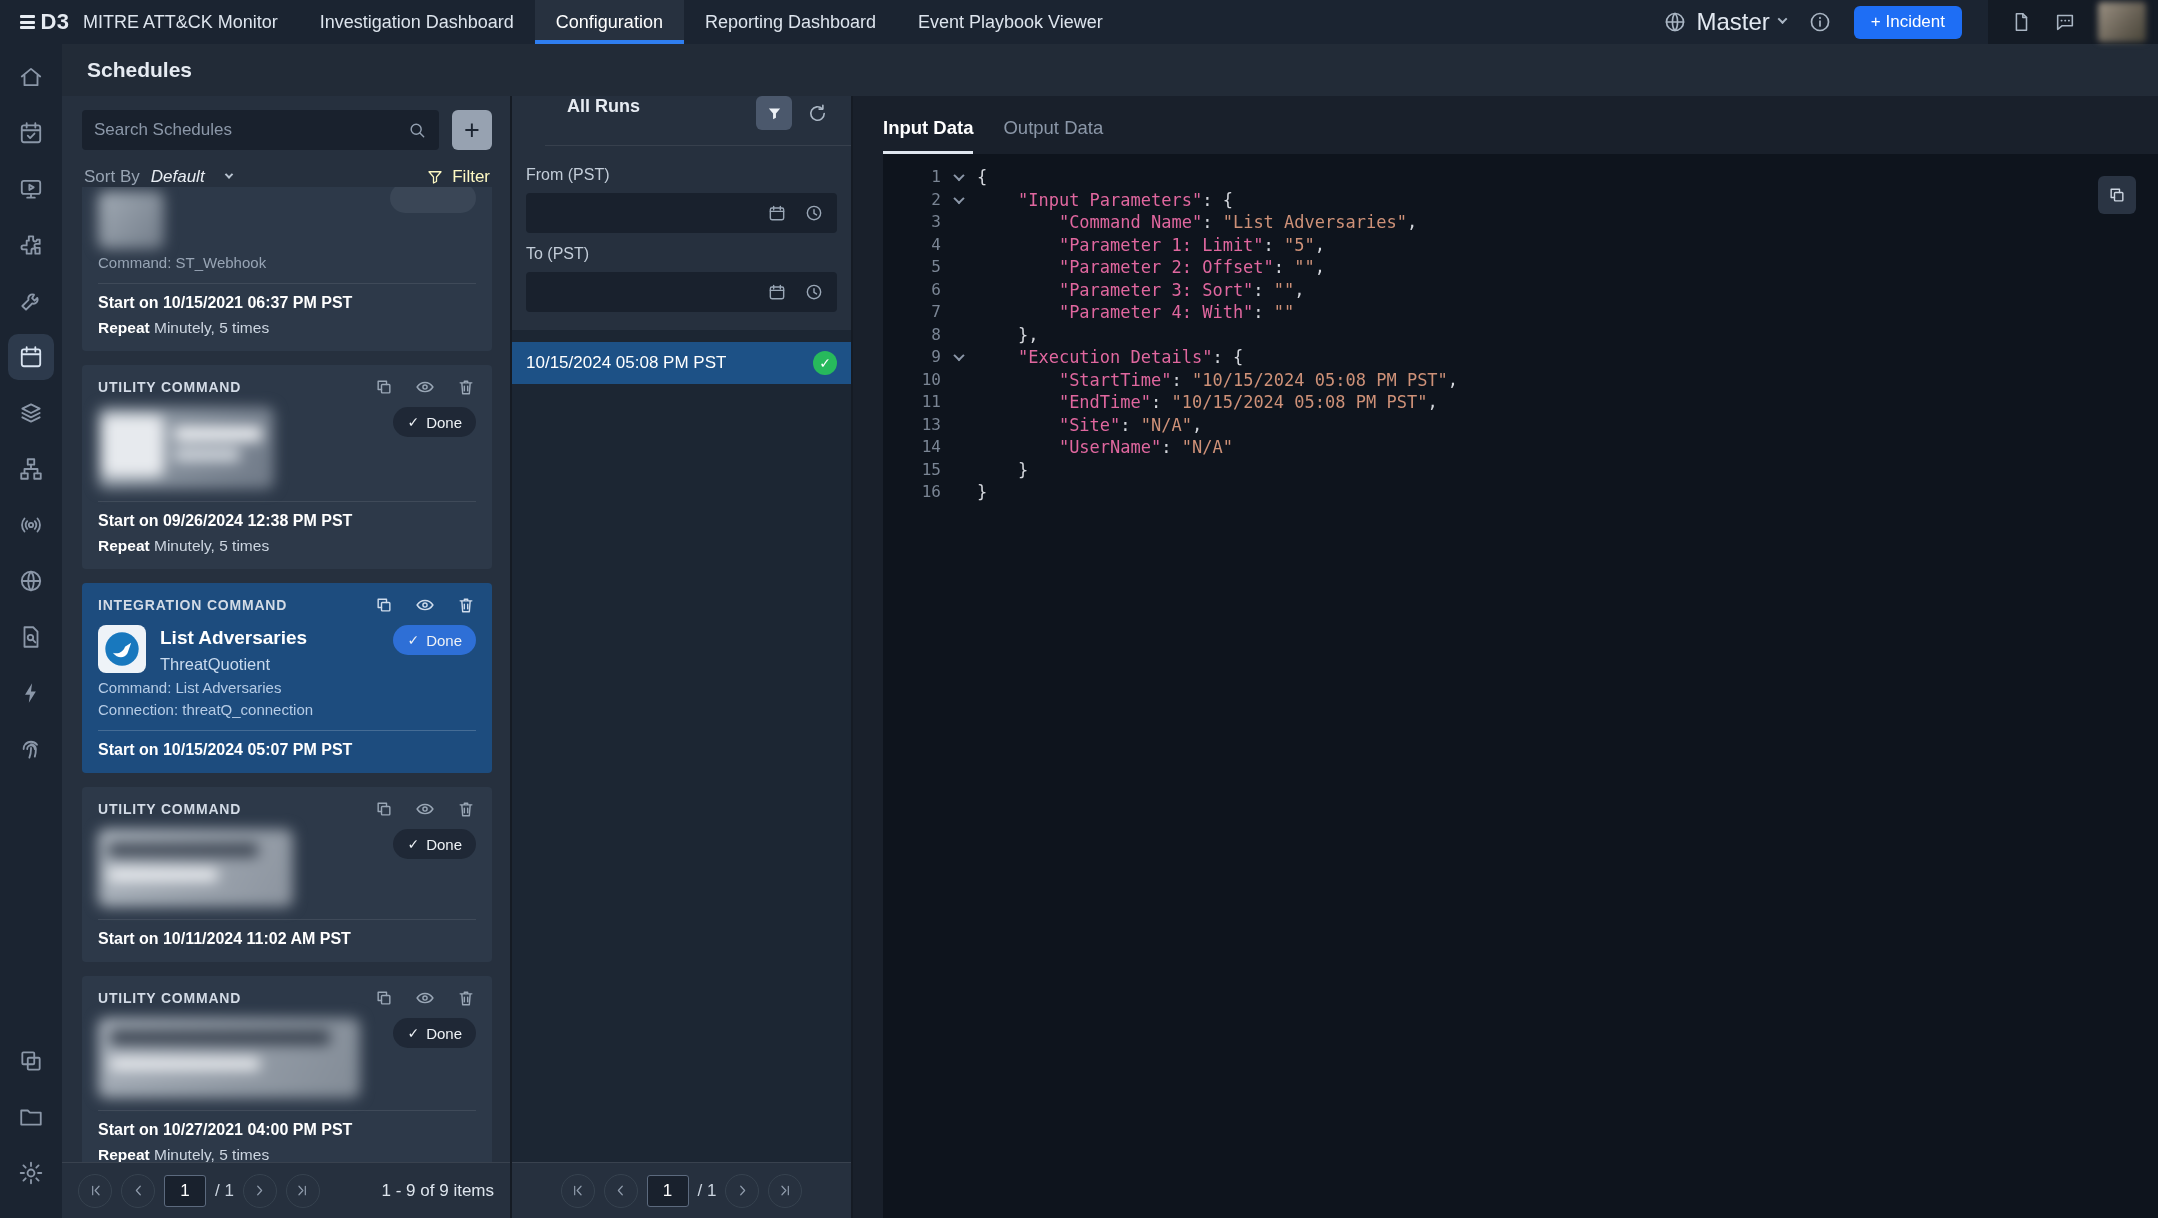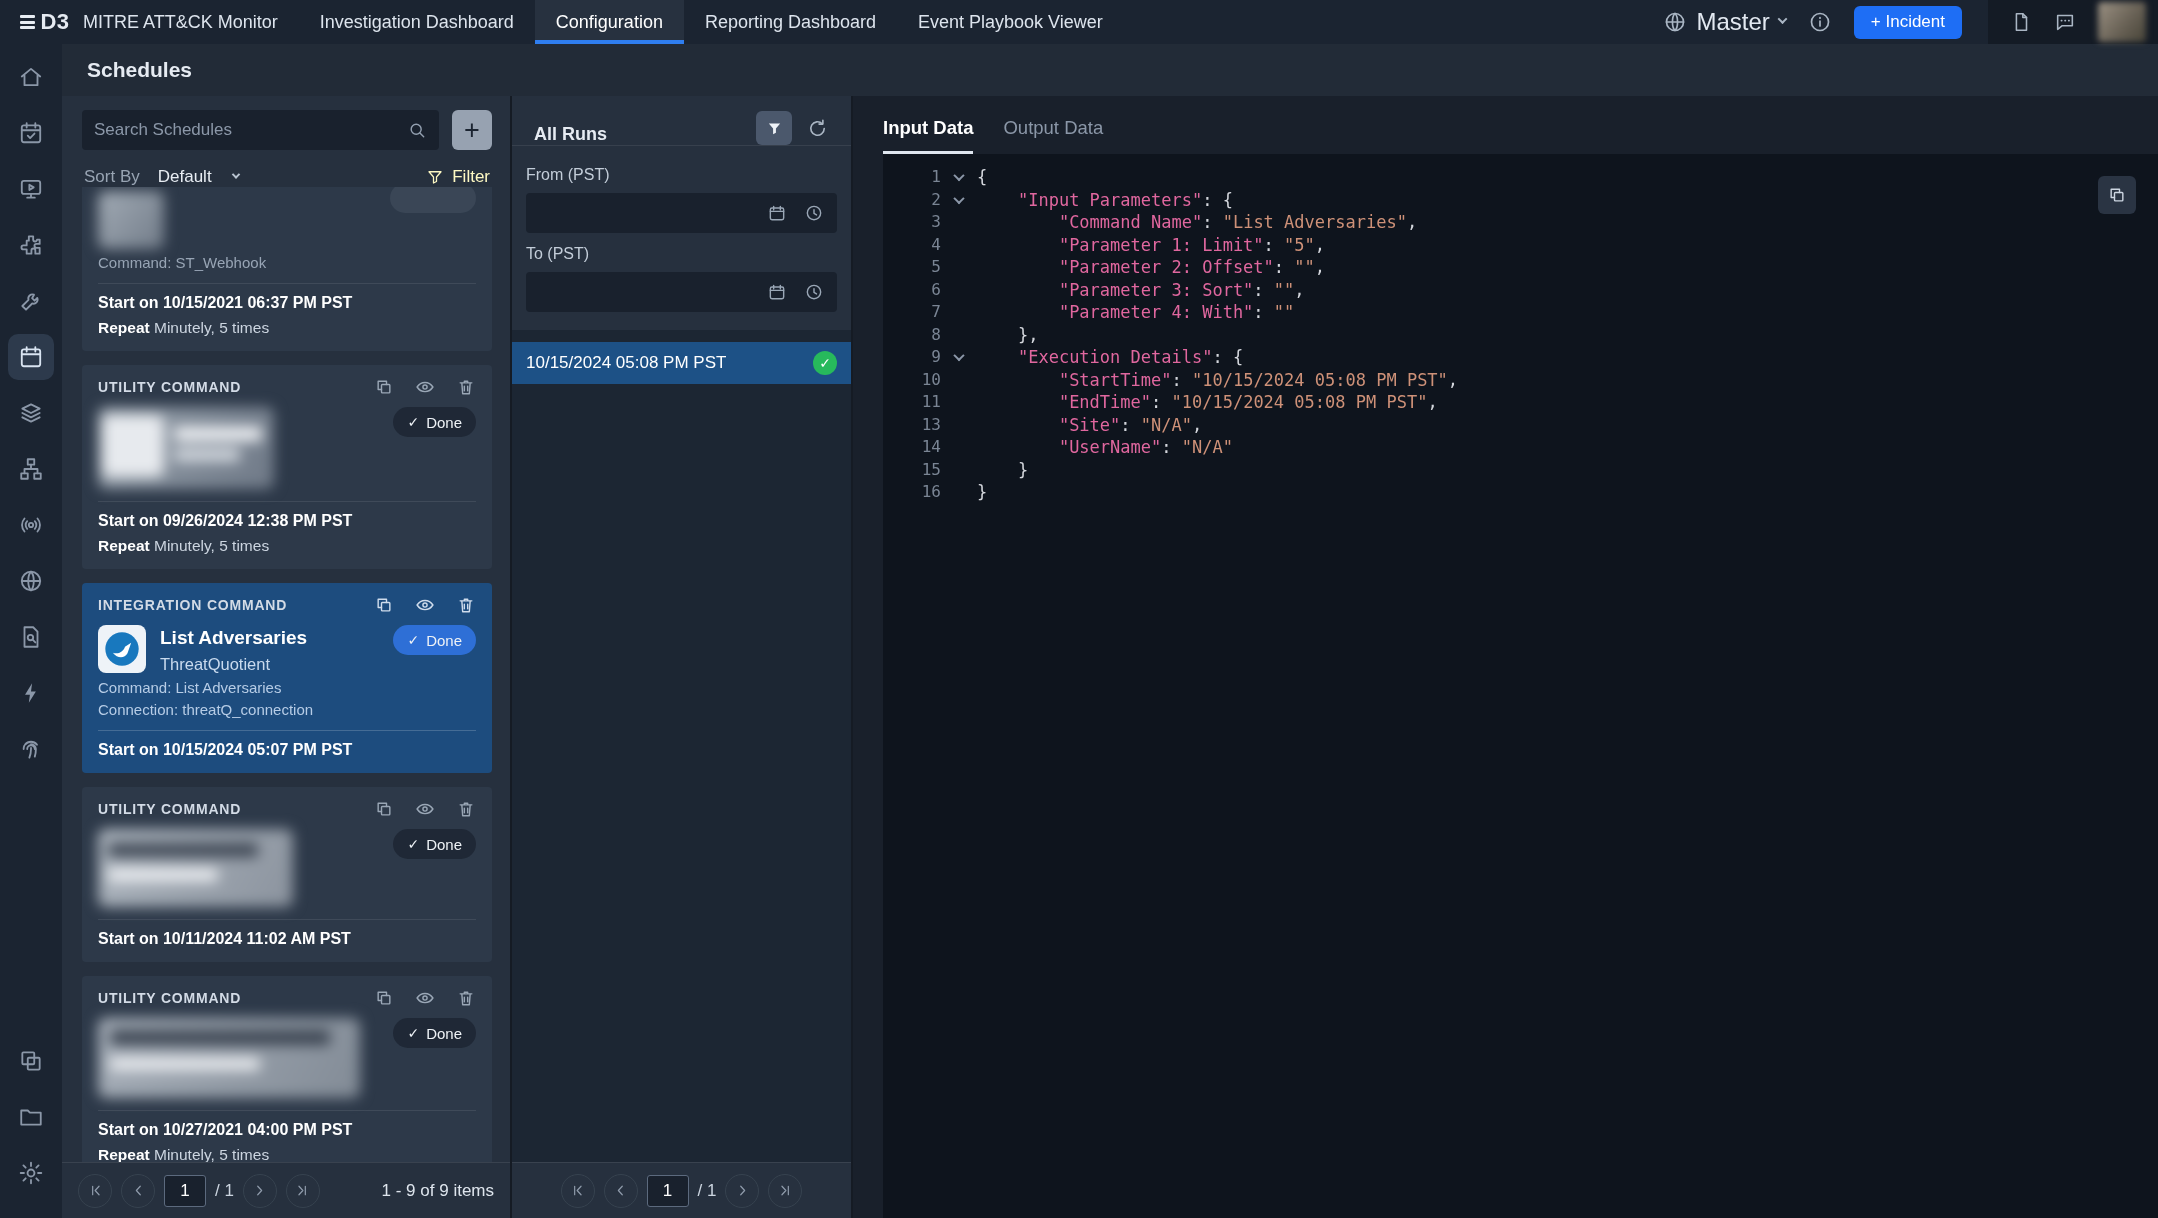--- a/index.html
+++ b/index.html
@@ -46,21 +46,21 @@
   
   .schedules-panel { width:450px; background:#26303e; border-right:2px solid #151b24; display:flex; flex-direction:column; }
   .sched-toolbar { padding:14px 18px 0 20px; }
   .search-row { display:flex; gap:13px; }
   .search-box { flex:1; height:40px; background:#19212d; border-radius:4px; display:flex; align-items:center; padding:0 12px; color:#93a0b0; }
   .search-box input { flex:1; background:none; border:none; outline:none; color:#dbe3ec; font-size:17px; font-family:inherit; }
   .search-box input::placeholder { color:#8b97a8; }
   .add-btn { width:40px; height:40px; border:none; border-radius:6px; background:#97a2b1; color:#1b2431; font-size:27px; line-height:1; cursor:pointer; font-family:inherit; }
   .sort-row { display:flex; align-items:center; margin:17px 2px 0; font-size:17px; }
   .muted { color:#98a4b3; }
-  .sort-value { display:flex; align-items:center; gap:21px; margin-left:18px; color:#e8edf3; cursor:pointer; }
+  .sort-value { display:flex; align-items:center; gap:21px; margin-left:11px; color:#e8edf3; cursor:pointer;font-style:italic; }
   .sort-value .chev { width:6px; height:6px; margin-top:-2px; color:#b9c4d1; }
   .filter-link { margin-left:auto; display:flex; align-items:center; gap:8px; color:#fef9c3; cursor:pointer; }
   .filter-link svg { width:18px; height:18px; }
 
   .cards { flex:1; overflow:hidden; padding:14px 18px 0 20px; }
   .card { position:relative; background:#2d3949; border-radius:4px; padding:12px 16px 14px; margin-bottom:14px; cursor:pointer; }
   .card.clipped { margin-top:-22px; }
   .card.selected { background:#1d4c7e; }
   .card-head { display:flex; align-items:center; margin-bottom:10px; }
   .card-type { font-size:14px; font-weight:bold; letter-spacing:.8px; color:#d3dbe6; }
@@ -104,21 +104,21 @@
   .pager { height:56px; border-top:1px solid rgba(255,255,255,.09); display:flex; align-items:center; gap:9px; padding:0 16px; flex:none; }
   .pager.center { justify-content:center; }
   .pg-btn { width:34px; height:34px; border-radius:50%; background:#27313f; border:1px solid #36424f; color:#8f9bab; display:flex; align-items:center; justify-content:center; cursor:pointer; }
   .pg-btn svg { width:17px; height:17px; }
   .pg-num { min-width:42px; height:32px; padding:0 6px; background:#19212d; border:1px solid #5c6a7e; border-radius:3px; display:flex; align-items:center; justify-content:center; font-size:17px; color:#fff; cursor:text; }
   .pg-of { font-size:17px; color:#ccd5e0; }
   .pg-summary { margin-left:auto; font-size:17px; color:#dee5ed; }
 
   
   .runs-panel { width:341px; background:#26303e; border-right:2px solid #151b24; display:flex; flex-direction:column; }
-  .runs-head { height:50px; flex:none; display:flex; align-items:flex-end; padding:0 22px; border-bottom:1px solid rgba(255,255,255,.08); }
+  .runs-head { height:50px; flex:none; display:flex; align-items:flex-start; padding:0 22px; border-bottom:1px solid rgba(255,255,255,.08);margin-left:33px; }
   .runs-title { font-size:18px; font-weight:bold; }
   .runs-head-actions { margin-left:auto; display:flex; align-items:center; gap:14px; }
   .filter-btn { width:36px; height:34px; border:none; border-radius:6px; background:#4b586c; color:#eef2f7; display:flex; align-items:center; justify-content:center; cursor:pointer; }
   .filter-btn svg { width:17px; height:17px; }
   .refresh-btn { color:#aab6c4; }
   .refresh-btn svg { width:23px; height:23px; }
   .runs-filters { padding:8px 14px 18px; }
   .field-label { font-size:16px; color:#c3cdd9; margin:12px 0 9px; }
   .date-input { height:40px; background:#19212d; border-radius:4px; display:flex; align-items:center; justify-content:flex-end; gap:17px; padding:0 13px; color:#9aa7b6; cursor:pointer; }
   .date-input svg { width:20px; height:20px; }

